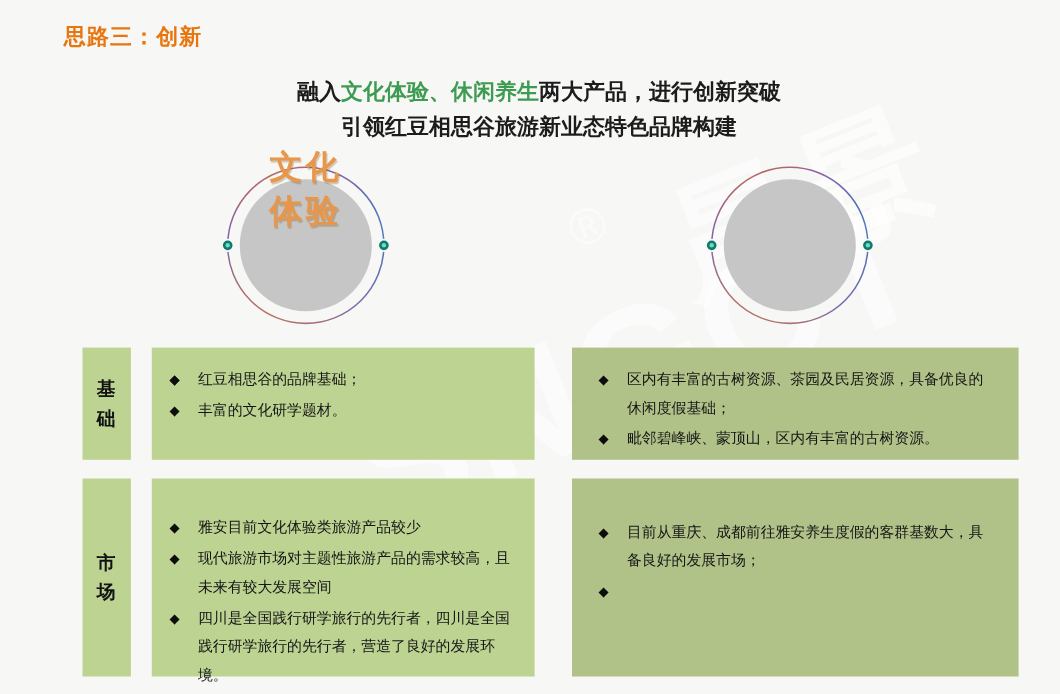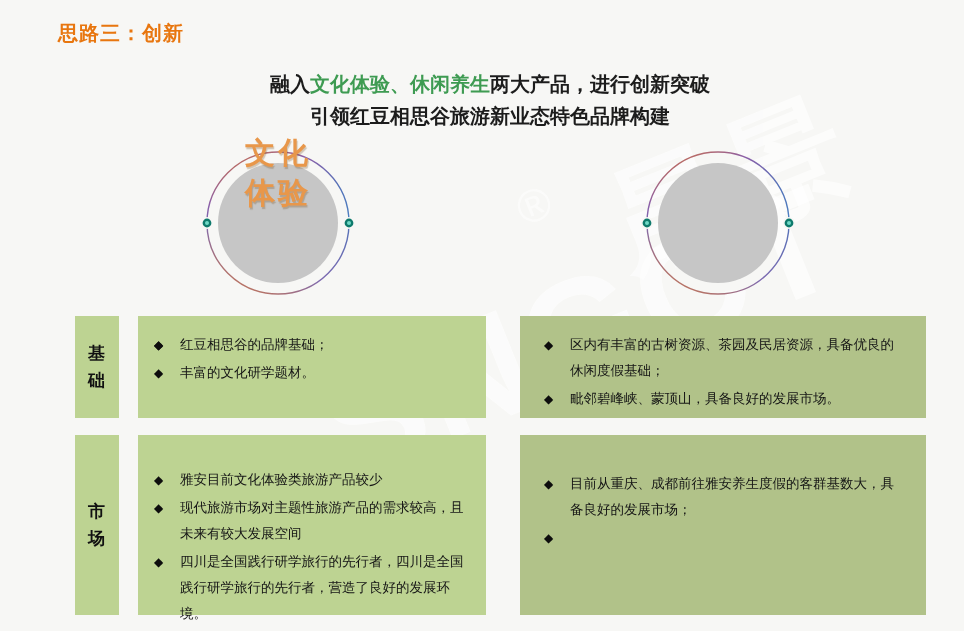--- a/index.html
+++ b/index.html
@@ -179,21 +179,21 @@
 
     <div class="cbox" style="left:520px;top:316px;width:406px;height:102px;">
       <div class="inner" style="padding-top:16px;padding-left:16px;padding-right:24px;">
         <ul>
           <li>
             <span class="bul">◆</span>
             <span>区内有丰富的古树资源、茶园及民居资源，具备优良的休闲度假基础；</span>
           </li>
           <li>
             <span class="bul">◆</span>
-            <span>毗邻碧峰峡、蒙顶山，具备良好的发展市场。</span>
+            <span>毗邻碧峰峡、蒙顶山，区内有丰富的古树资源。</span>
           </li>
         </ul>
       </div>
     </div>
 
     <div class="lblbox" style="left:75px;top:435px;width:44px;height:180px;">
       <span>市</span>
       <span>场</span>
     </div>
 

